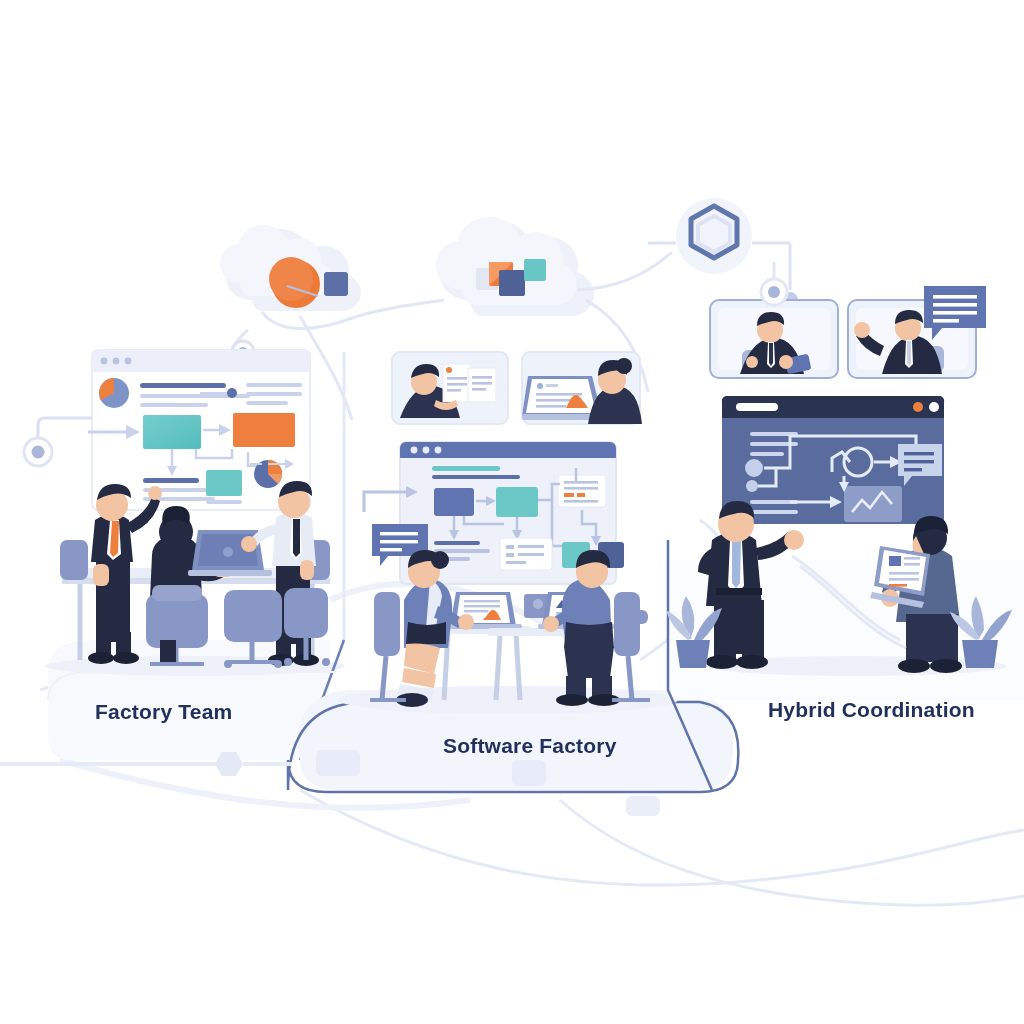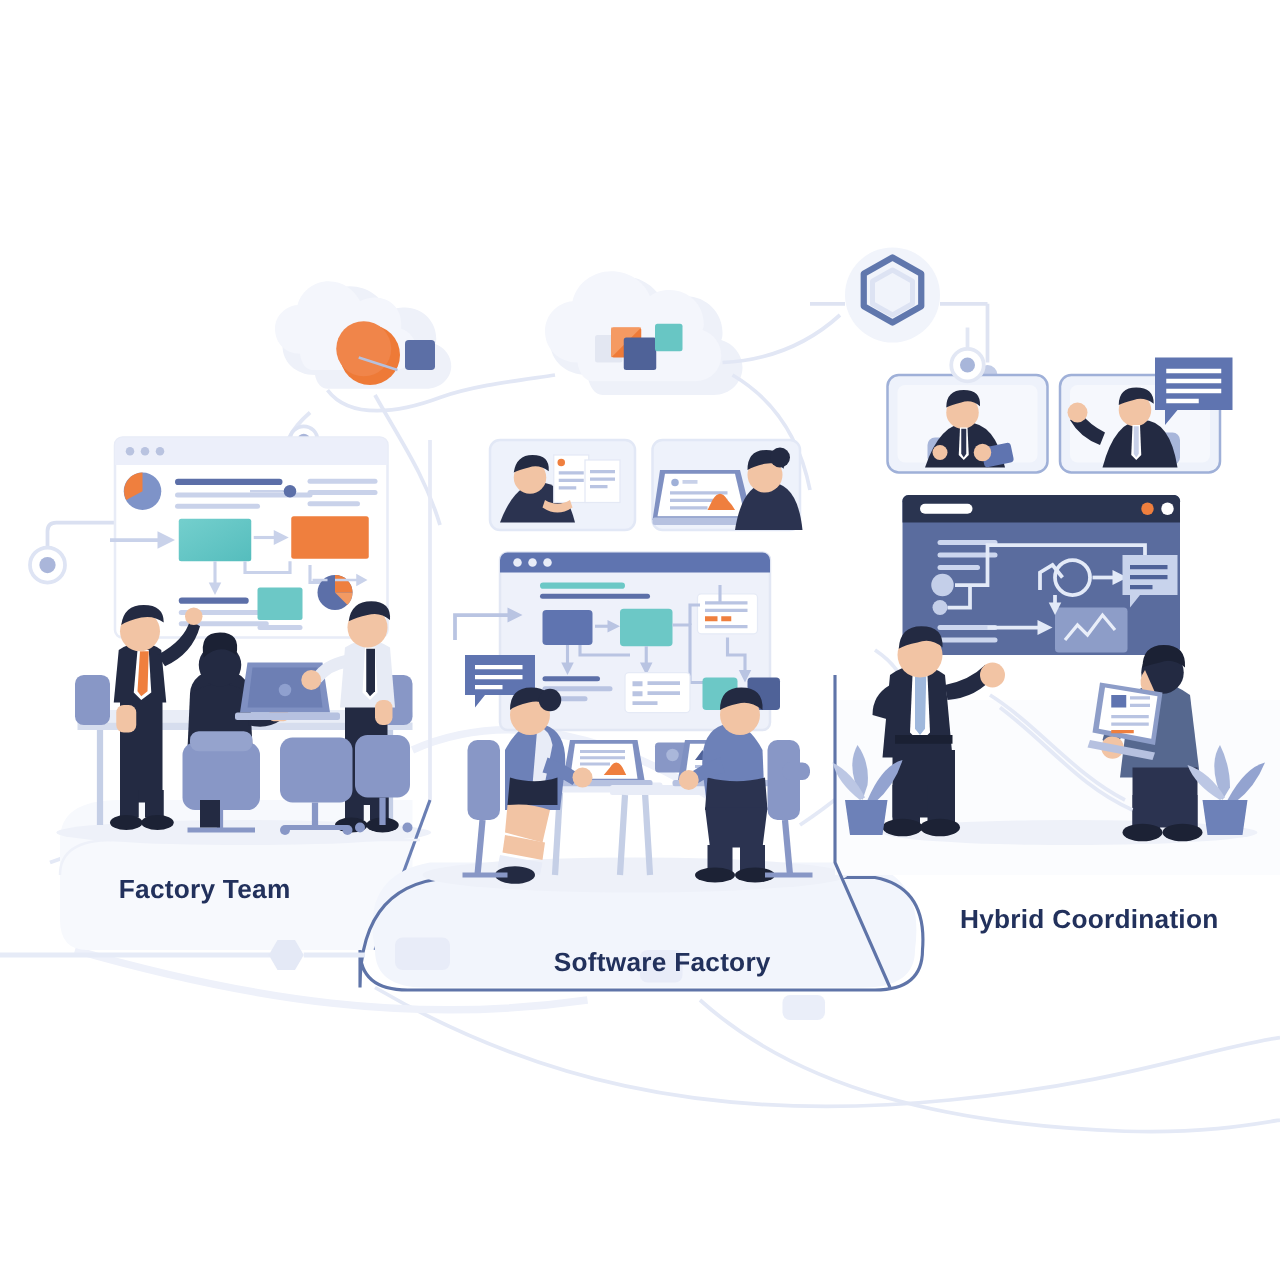--- a/index.html
+++ b/index.html
@@ -13,22 +13,22 @@
   svg{display:block;}
   .panel-label{
     position:absolute;
     color:#22315c;
     font-weight:bold;
     font-family:"Liberation Sans", sans-serif;
     white-space:nowrap;
     letter-spacing:.2px;
   }
   #label-embedded{left:95px;top:700px;font-size:21px;}
-  #label-factory{left:443px;top:734px;font-size:21px;margin-top:25px;}
-  #label-hybrid{left:768px;top:724px;font-size:21px;}
+  #label-factory{left:443px;top:734px;font-size:21px;}
+  #label-hybrid{left:768px;top:698px;font-size:21px;}
 </style>
 </head>
 <body>
 
 <div id="stage">
 
 <svg width="1024" height="1024" viewBox="0 0 1024 1024">
   <defs>
     <linearGradient id="tealGrad" x1="0" y1="0" x2="1" y2="1">
       <stop offset="0%" stop-color="#74cfcd"></stop>

